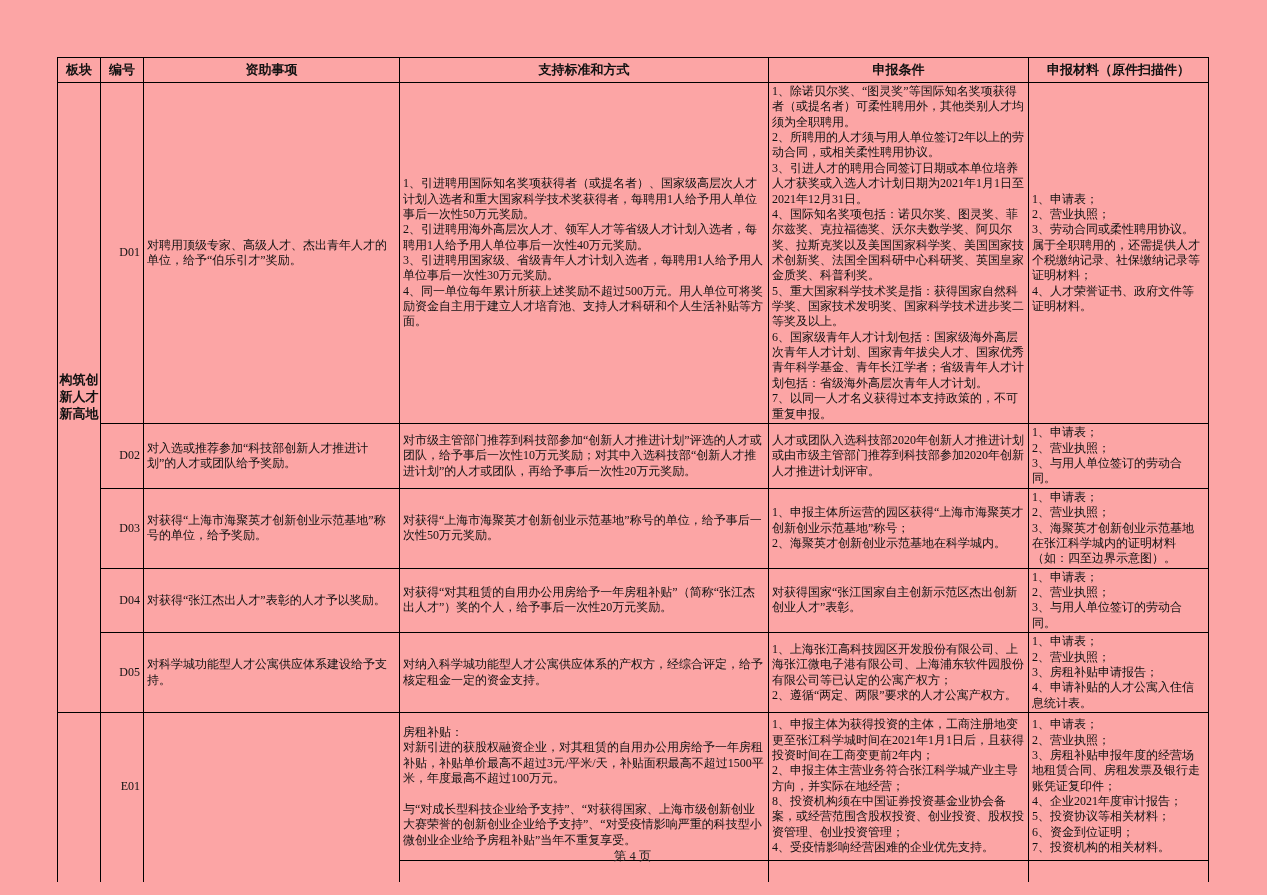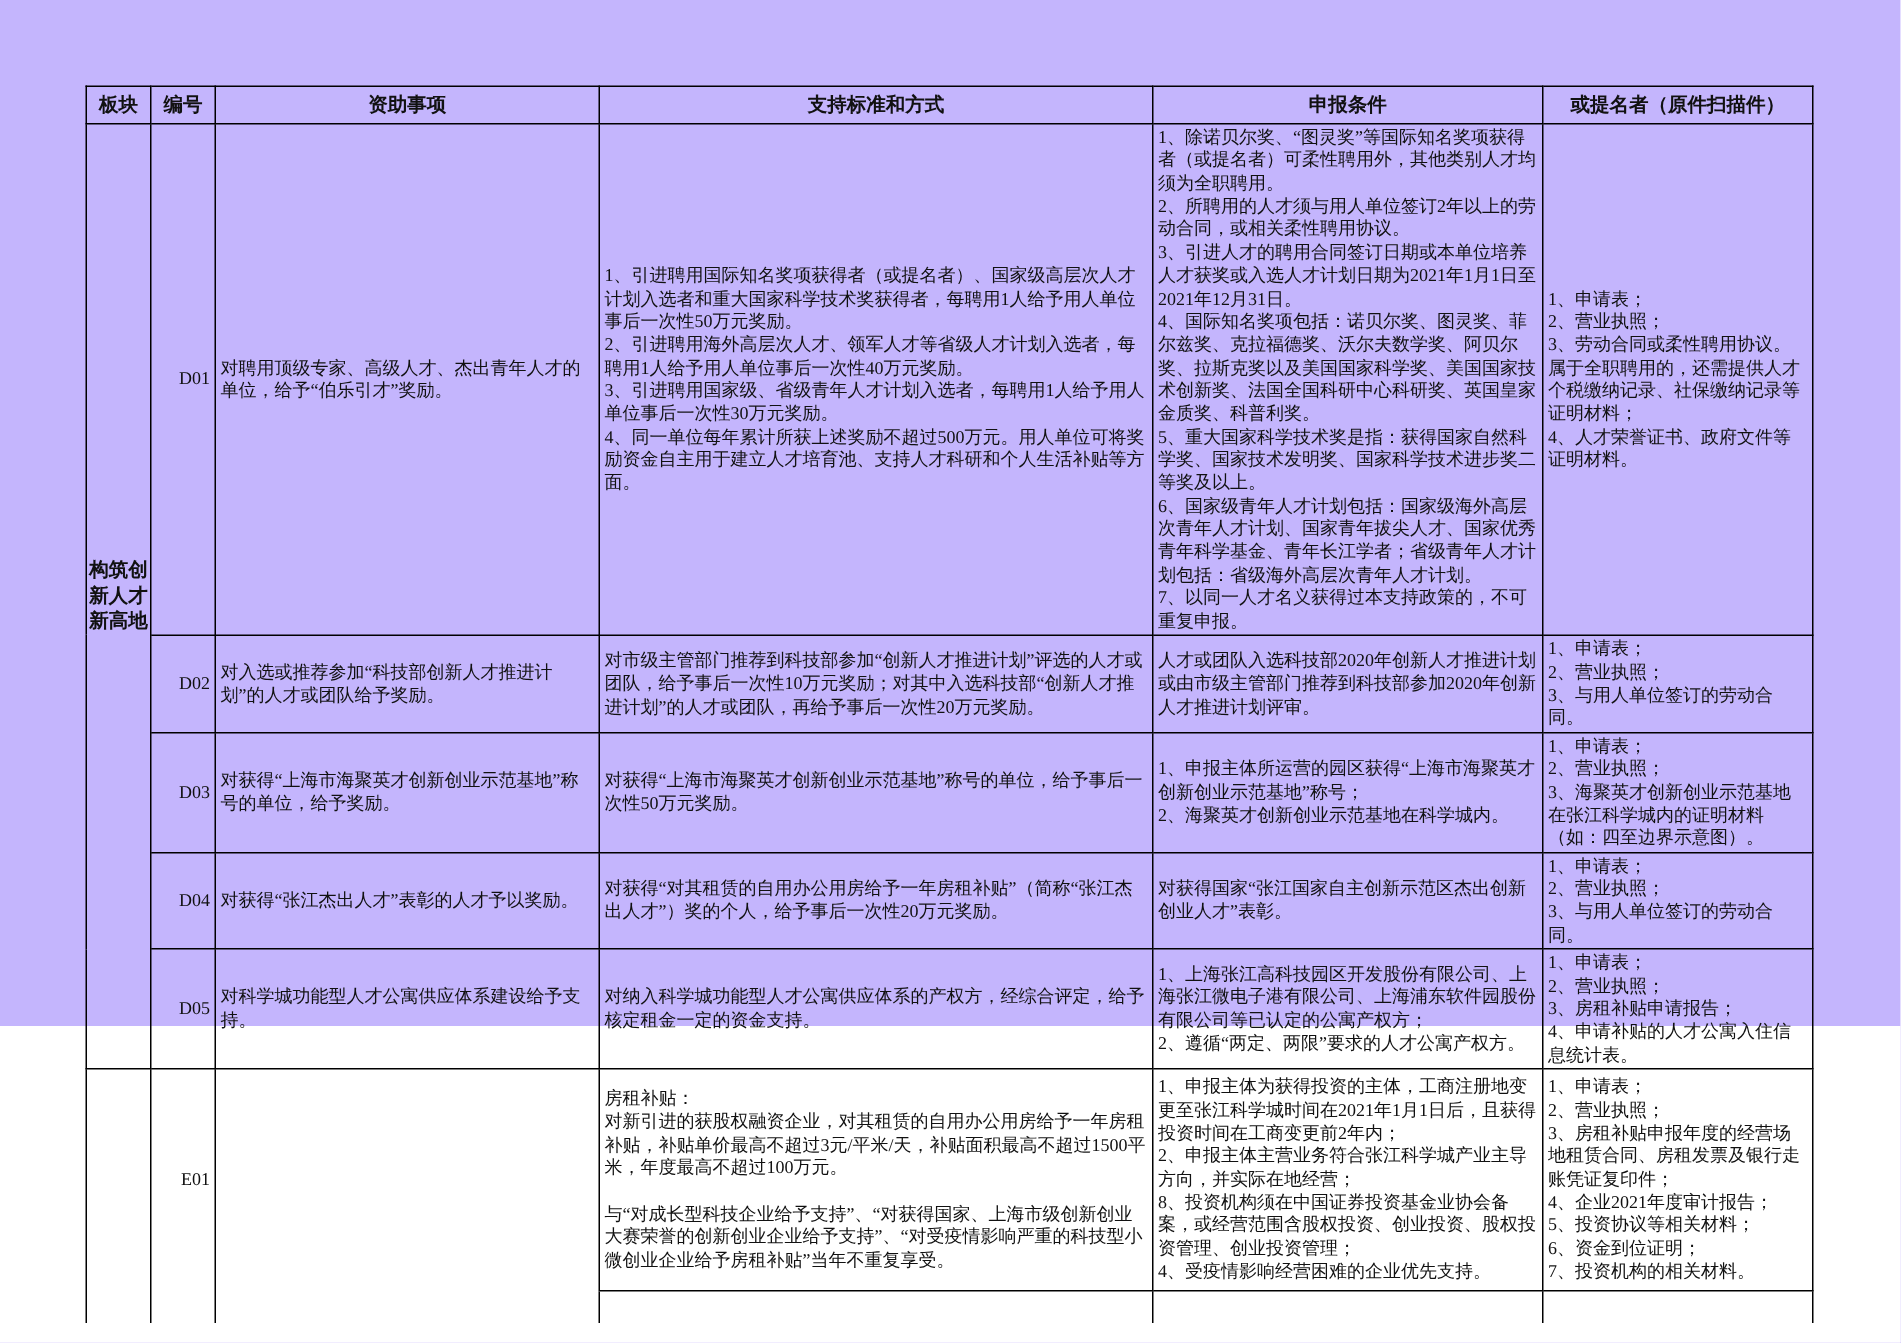--- a/index.html
+++ b/index.html
@@ -2,21 +2,21 @@
 <html><head>
 <meta charset="utf-8">
 <style>
   html,body{
     margin:0;padding:0;background:#ffffff;
     width:1267px;height:895px;overflow:hidden;
     font-family:"Liberation Serif","DejaVu Serif",serif;
     color:#111111;
   }
   .page{
-    position:relative;width:1267px;height:684px;background:#c4b5fd;
+    position:relative;width:1267px;height:895px;background:#fca5a5;
   }
   table.policy{
     position:absolute;left:57px;top:57px;
     border-collapse:collapse;table-layout:fixed;
     width:1151px;
   }
   td,th{
     border:1px solid #000;
     padding:1px 3px;
     vertical-align:middle;
@@ -67,21 +67,21 @@
       <col style="width:260px">
       <col style="width:180px">
     </colgroup>
     <thead>
       <tr class="r-hdr">
         <th>板块</th>
         <th>编号</th>
         <th>资助事项</th>
         <th>支持标准和方式</th>
         <th>申报条件</th>
-        <th>或提名者（原件扫描件）</th>
+        <th>申报材料（原件扫描件）</th>
       </tr>
     </thead>
     <tbody>
       <tr class="r-d01">
         <td class="col-section" rowspan="5">构筑创新人才新高地</td>
         <td class="col-id">D01</td>
         <td>对聘用顶级专家、高级人才、杰出青年人才的单位，给予“伯乐引才”奖励。</td>
         <td>1、引进聘用国际知名奖项获得者（或提名者）、国家级高层次人才计划入选者和重大国家科学技术奖获得者，每聘用1人给予用人单位事后一次性50万元奖励。
 2、引进聘用海外高层次人才、领军人才等省级人才计划入选者，每聘用1人给予用人单位事后一次性40万元奖励。
 3、引进聘用国家级、省级青年人才计划入选者，每聘用1人给予用人单位事后一次性30万元奖励。
@@ -161,14 +161,15 @@
         <td class="nt"></td>
         <td class="nt"></td>
         <td class="nt"></td>
         <td></td>
         <td></td>
         <td></td>
       </tr>
     </tbody>
   </table>
 
+  <div class="footer">第 4 页</div>
 
 </div>
 
 </body></html>

